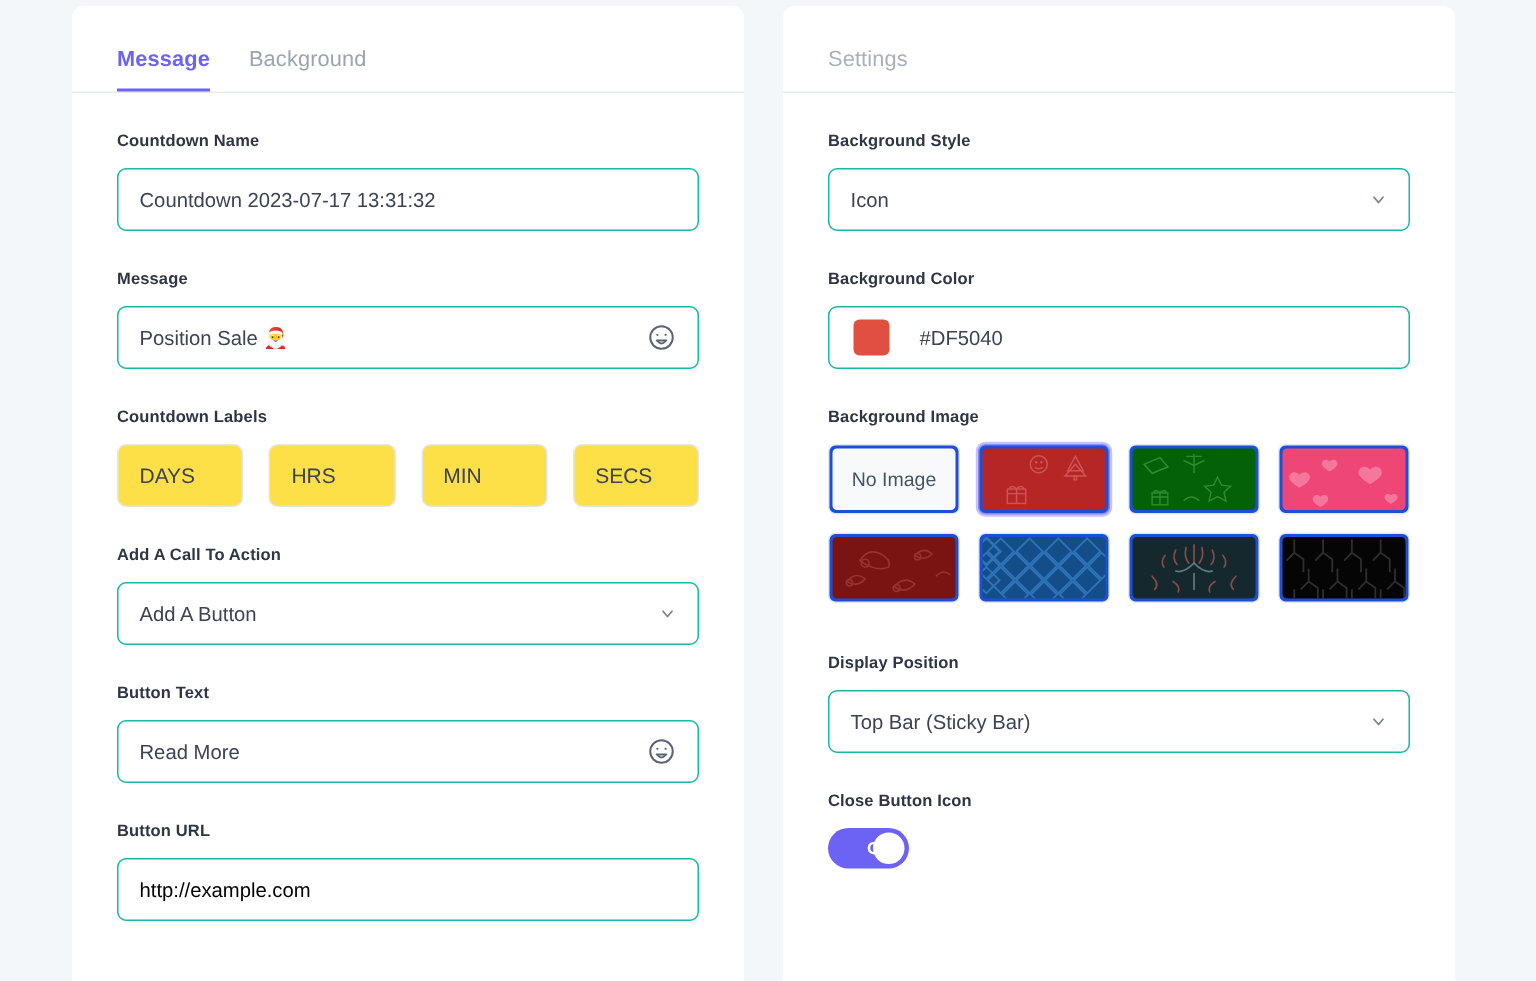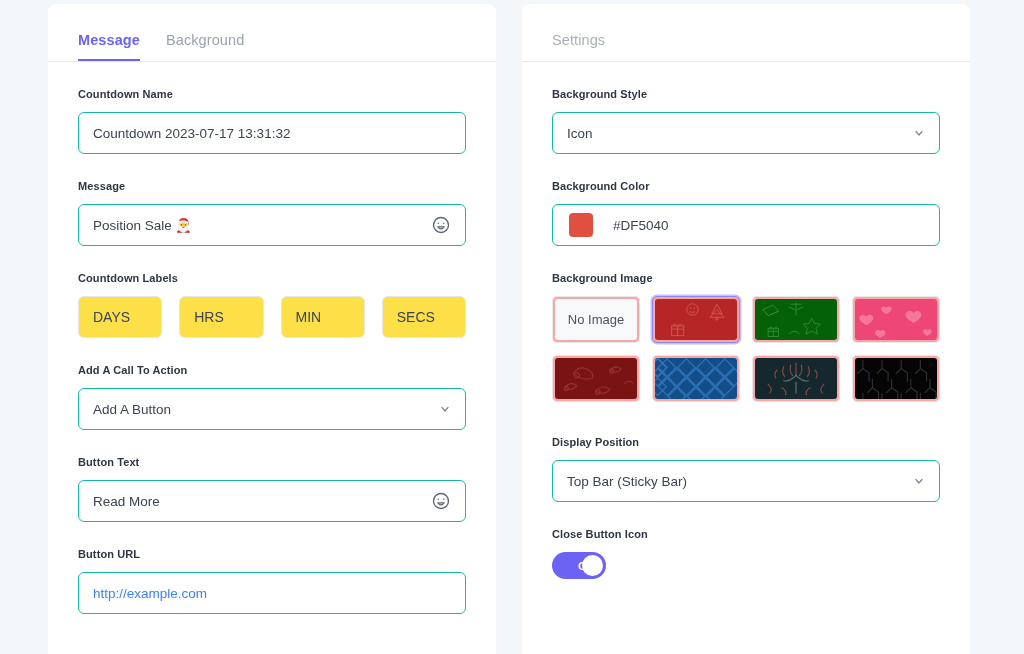--- a/index.html
+++ b/index.html
@@ -69,21 +69,21 @@
     border: 1px solid #14b8a6;
     border-radius: 6px;
     background: #fff;
     display: flex;
     align-items: center;
     padding: 0 14px;
     font-size: 13.5px;
     color: #3b4354;
   }
   .control .value { flex: 1; white-space: nowrap; overflow: hidden; }
-  .control .value.placeholder { color: #3b82f6; }
+  .control .value.placeholder { color: #000000; }
   .control.select { cursor: pointer; }
 
   .chevron {
     width: 12px; height: 12px;
     flex: 0 0 12px;
     color: #7b8494;
   }
   .chevron svg { display: block; width: 12px; height: 12px; }
 
   .emoji-btn {
@@ -118,21 +118,21 @@
   
   .bg-grid {
     display: grid;
     grid-template-columns: repeat(4, 88px);
     gap: 12px 12px;
   }
   .bg-item {
     width: 88px; height: 47px;
     border-radius: 5px;
     border: 1px solid #e5e8ec;
-    background: #fca5a5;
+    background: #1d4ed8;
     padding: 2px;
     cursor: pointer;
     position: relative;
   }
   .bg-item.selected {
     border-color: #8b86f0;
     box-shadow: 0 0 0 1.5px #c5c2f7;
   }
   .bg-thumb {
     width: 100%; height: 100%;

